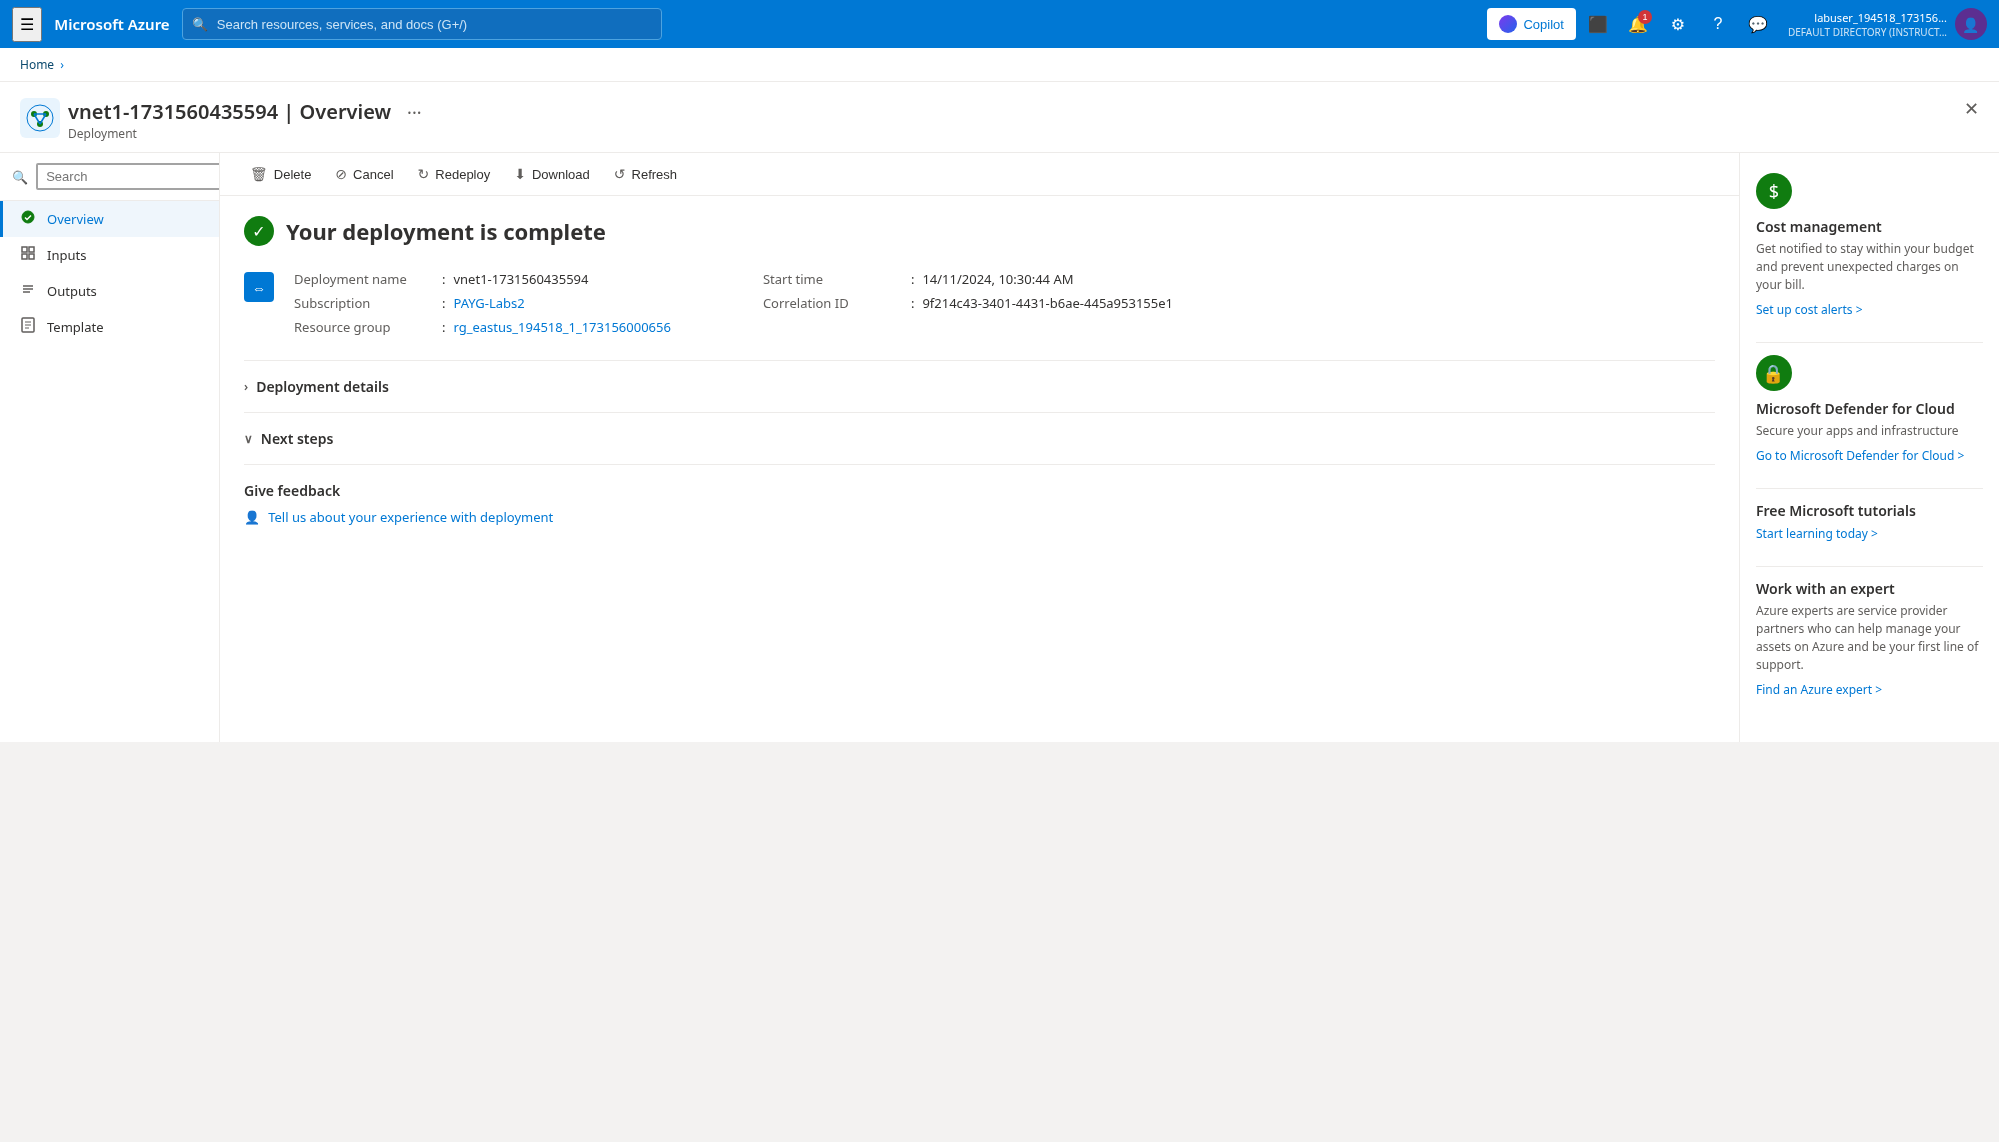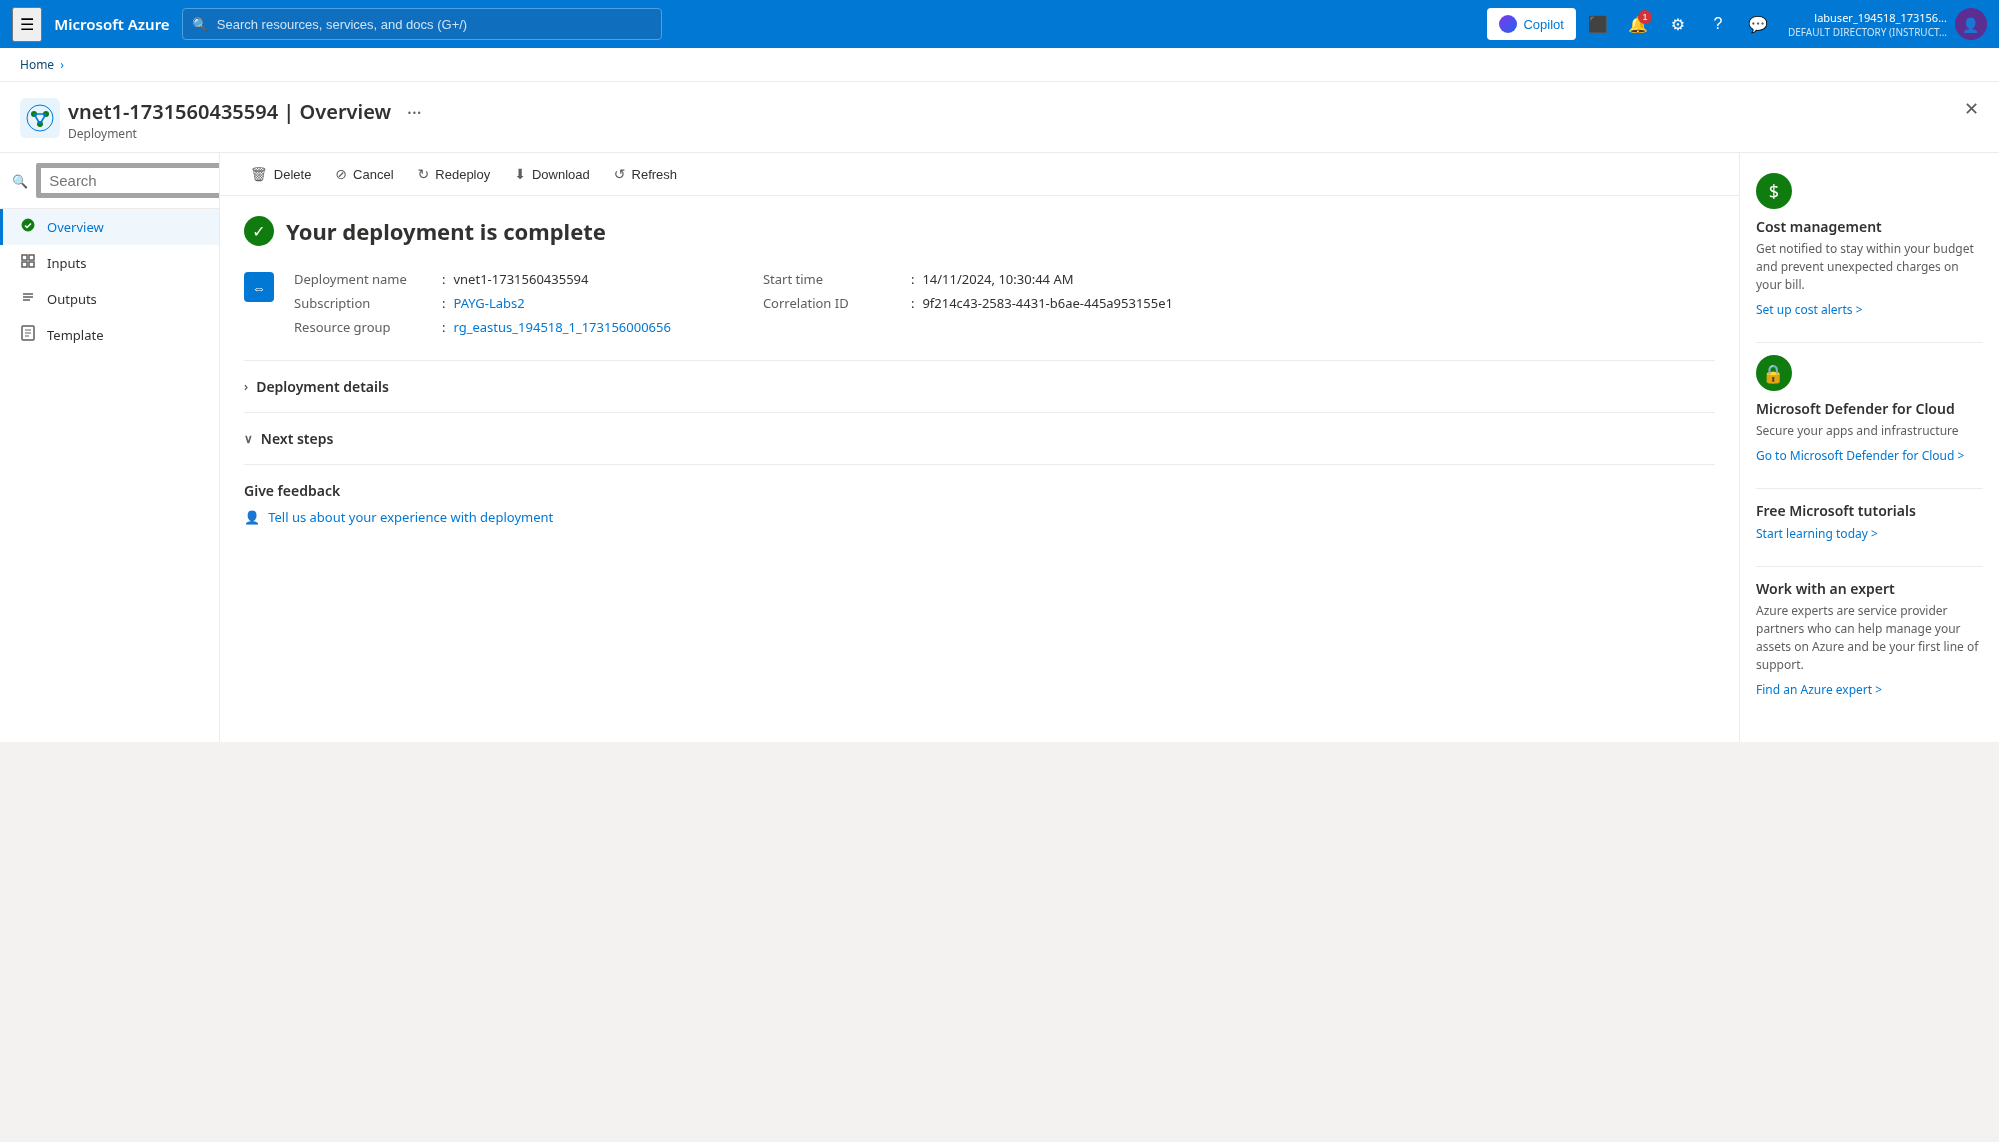--- a/index.html
+++ b/index.html
@@ -150,24 +150,24 @@
 
     .sidebar-search {
       display: flex;
       align-items: center;
       padding: 10px 12px;
       gap: 8px;
       border-bottom: 1px solid #edebe9;
     }
     .sidebar-search input {
       flex: 1;
-      border: 5px solid #a3a3a3;
+      border: 2px solid #a3a3a3;
       border-radius: 2px;
       padding: 4px 8px;
-      font-size: 15px;
+      font-size: 13px;
       outline: none;
     }
     .sidebar-search-icon { color: #605e5c; font-size: 13px; }
 
     .sidebar-item {
       display: flex;
       align-items: center;
       padding: 8px 16px;
       cursor: pointer;
       gap: 10px;
@@ -477,21 +477,21 @@
             </div>
             <div class="info-col">
               <div class="info-row">
                 <span class="info-label">Start time</span>
                 <span class="info-value">:</span>
                 <span class="info-value">14/11/2024, 10:30:44 AM</span>
               </div>
               <div class="info-row">
                 <span class="info-label">Correlation ID</span>
                 <span class="info-value">:</span>
-                <span class="info-value">9f214c43-2583-4431-b6ae-445a953155e1</span>
+                <span class="info-value">9f214c43-3401-4431-b6ae-445a953155e1</span>
               </div>
             </div>
           </div>
         </div>
 
         <div class="section">
           <div class="section-header">
             <span class="chevron">›</span>
             <span>Deployment details</span>
           </div>

